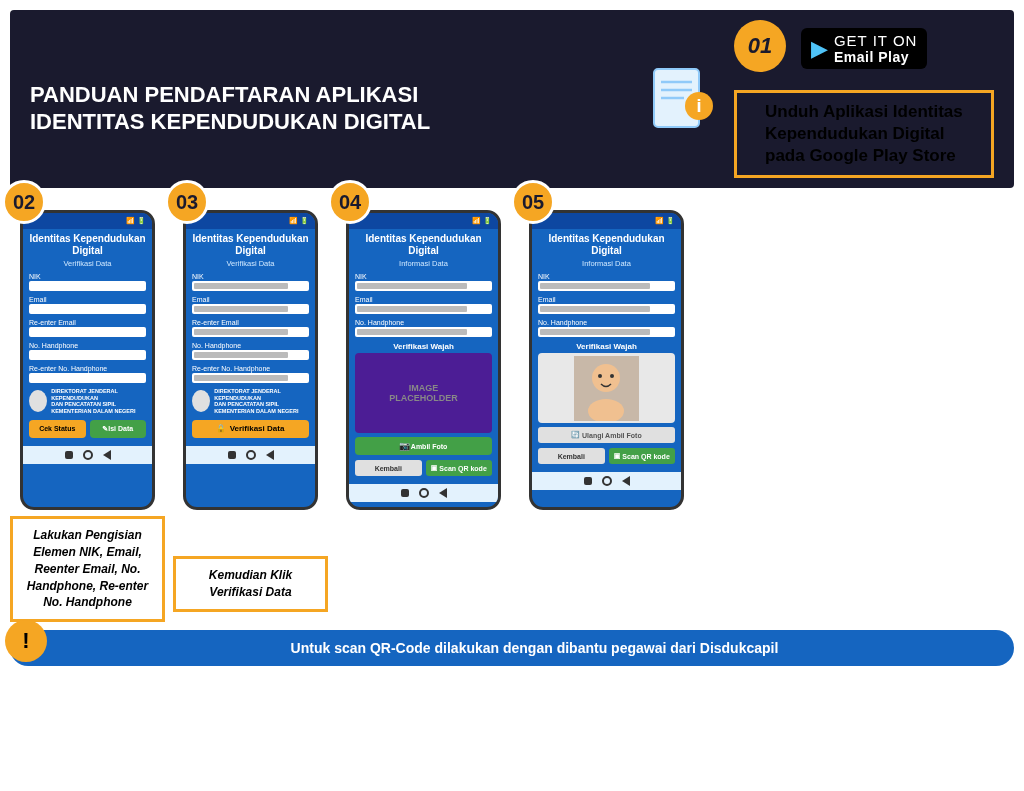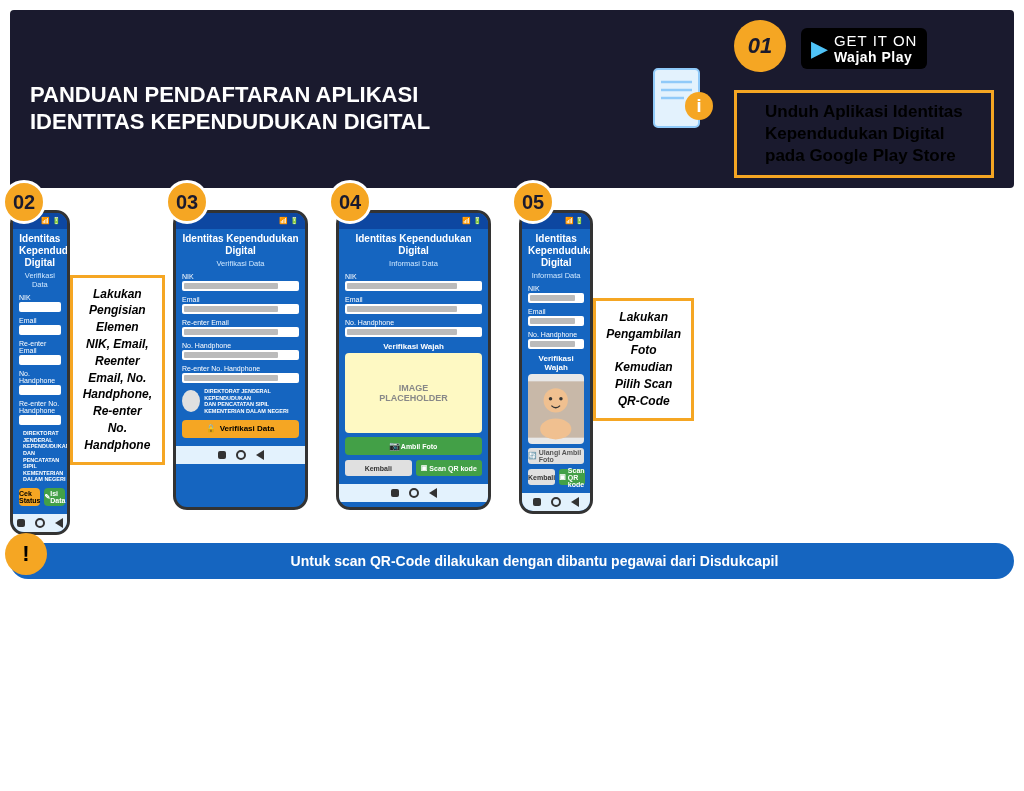--- a/index.html
+++ b/index.html
@@ -103,21 +103,21 @@
     
     .main-content {
       display: flex;
       gap: 8px;
       align-items: flex-start;
     }
 
     
     .step-col {
       display: flex;
-      flex-direction: row;
+      flex-direction: column;
       align-items: center;
       position: relative;
     }
 
     .step-badge {
       background: #f5a623;
       border-radius: 50%;
       width: 44px;
       height: 44px;
       display: flex;
@@ -277,21 +277,21 @@
       font-weight: 700;
       text-align: center;
       color: #000;
       line-height: 1.4;
       width: 100%;
       font-style: italic;
     }
 
     
     .img-placeholder {
-      background: #fef9c3;
+      background: #4c1d95;
       height: 80px;
       border-radius: 4px;
       display: flex;
       align-items: center;
       justify-content: center;
       color: #888;
       font-size: 9px;
       font-weight: 700;
       text-align: center;
       margin-bottom: 4px;
@@ -426,21 +426,21 @@
     <div class="header-right">
       <div style="display:flex; align-items:center; gap:15px; margin-bottom:8px;">
         <div class="step-badge-large">
           <span>01</span>
         </div>
 
         <div class="google-play-badge">
           <span class="play-icon">▶</span>
           <div class="badge-text">
             <span class="badge-get-it">GET IT ON</span>
-            <span class="badge-google">Wajah Play</span>
+            <span class="badge-google">Email Play</span>
           </div>
         </div>
       </div>
       <div class="step01-desc">Unduh Aplikasi Identitas Kependudukan Digital pada Google Play Store</div>
     </div>
   </div>
 
   <div class="main-content">
 
     <div class="step-col" style="width:155px;">
@@ -510,20 +510,21 @@
             <span>🔒</span>
             <span>Verifikasi Data</span>
           </div>
         </div>
         <div class="phone-bottom-bar">
           <div class="nav-dot"></div>
           <div class="nav-circle"></div>
           <div class="nav-triangle"></div>
         </div>
       </div>
+      <div class="desc-box">Kemudian Klik Verifikasi Data</div>
     </div>
 
     <div class="step-col" style="width:175px;">
       <div class="step-badge">04</div>
       <div class="phone-mockup" style="width:155px;">
         <div class="phone-top-bar">
           <span style="font-size:7px;">📶 🔋</span>
         </div>
         <div class="phone-screen">
           <div class="phone-title">Identitas Kependudukan Digital</div>
@@ -595,21 +596,20 @@
               <span>Scan QR kode</span>
             </div>
           </div>
         </div>
         <div class="phone-bottom-bar">
           <div class="nav-dot"></div>
           <div class="nav-circle"></div>
           <div class="nav-triangle"></div>
         </div>
       </div>
-      <div class="desc-box">Lakukan Pengambilan Foto Kemudian Pilih Scan QR-Code</div>
     </div>
 
   </div>
 
   <div class="bottom-alert">
     <div class="alert-icon">!</div>
     <div class="alert-text">Untuk scan QR-Code dilakukan dengan dibantu pegawai dari Disdukcapil</div>
   </div>
 
 </div>

